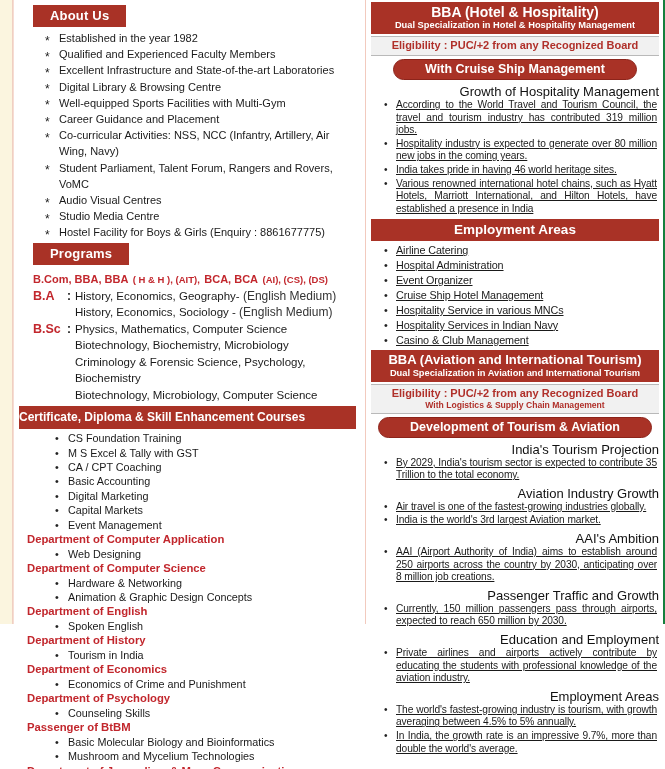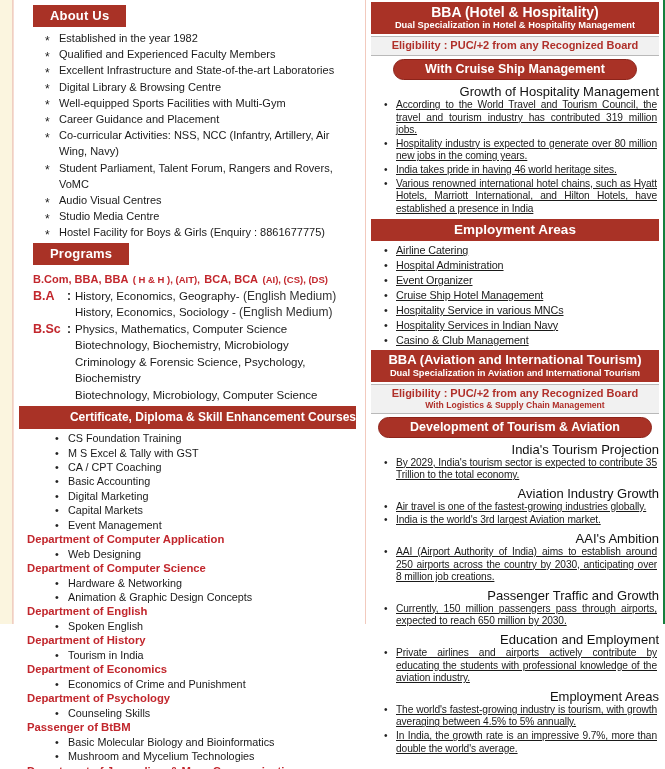--- a/index.html
+++ b/index.html
@@ -25,21 +25,21 @@
   .star-list li{font-size:11px;line-height:16.2px;position:relative;padding-left:14px;}
   .star-list li::before{content:"*";position:absolute;left:0;top:2.5px;font-size:12px;color:#222;}
   .prog-main{margin:1px 0 1px 14px;color:var(--head-red);font-weight:bold;white-space:nowrap;}
   .pm-big{font-size:11px;}
   .pm-small{font-size:9.5px;}
   .prog-grid{display:grid;grid-template-columns:34px 8px auto;margin-left:14px;}
   .prog-label{color:var(--head-red);font-weight:bold;font-size:12.5px;line-height:16.5px;}
   .prog-colon{font-weight:bold;font-size:12px;line-height:16.5px;}
   .prog-line{font-size:11.5px;line-height:16.5px;}
   .prog-note{font-size:12px;color:#333;}
-  .bar{background:var(--bar-red);color:#fff;text-align:right;font-weight:bold;
+  .bar{background:var(--bar-red);color:#fff;text-align:left;font-weight:bold;
        font-size:12px;padding:4px 0 5px;margin:3px 0 2px;}
   .dept-name{color:var(--head-red);font-weight:bold;font-size:11.3px;line-height:14.6px;margin-left:8px;}
   .dot-list{list-style:none;margin:0;padding:0 0 0 36px;}
   .dot-list li{font-size:10.8px;line-height:14.4px;position:relative;padding-left:13px;}
   .dot-list li::before{content:"\2022";position:absolute;left:0;top:0;color:#222;}
 
   
   .rhead{background:var(--bar-red);color:#fff;text-align:center;padding:2px 0 3px;margin-top:2px;}
   .rhead .t1{font-size:14px;font-weight:bold;line-height:16px;}
   .rhead .t2{font-size:9.3px;font-weight:bold;line-height:11px;}

